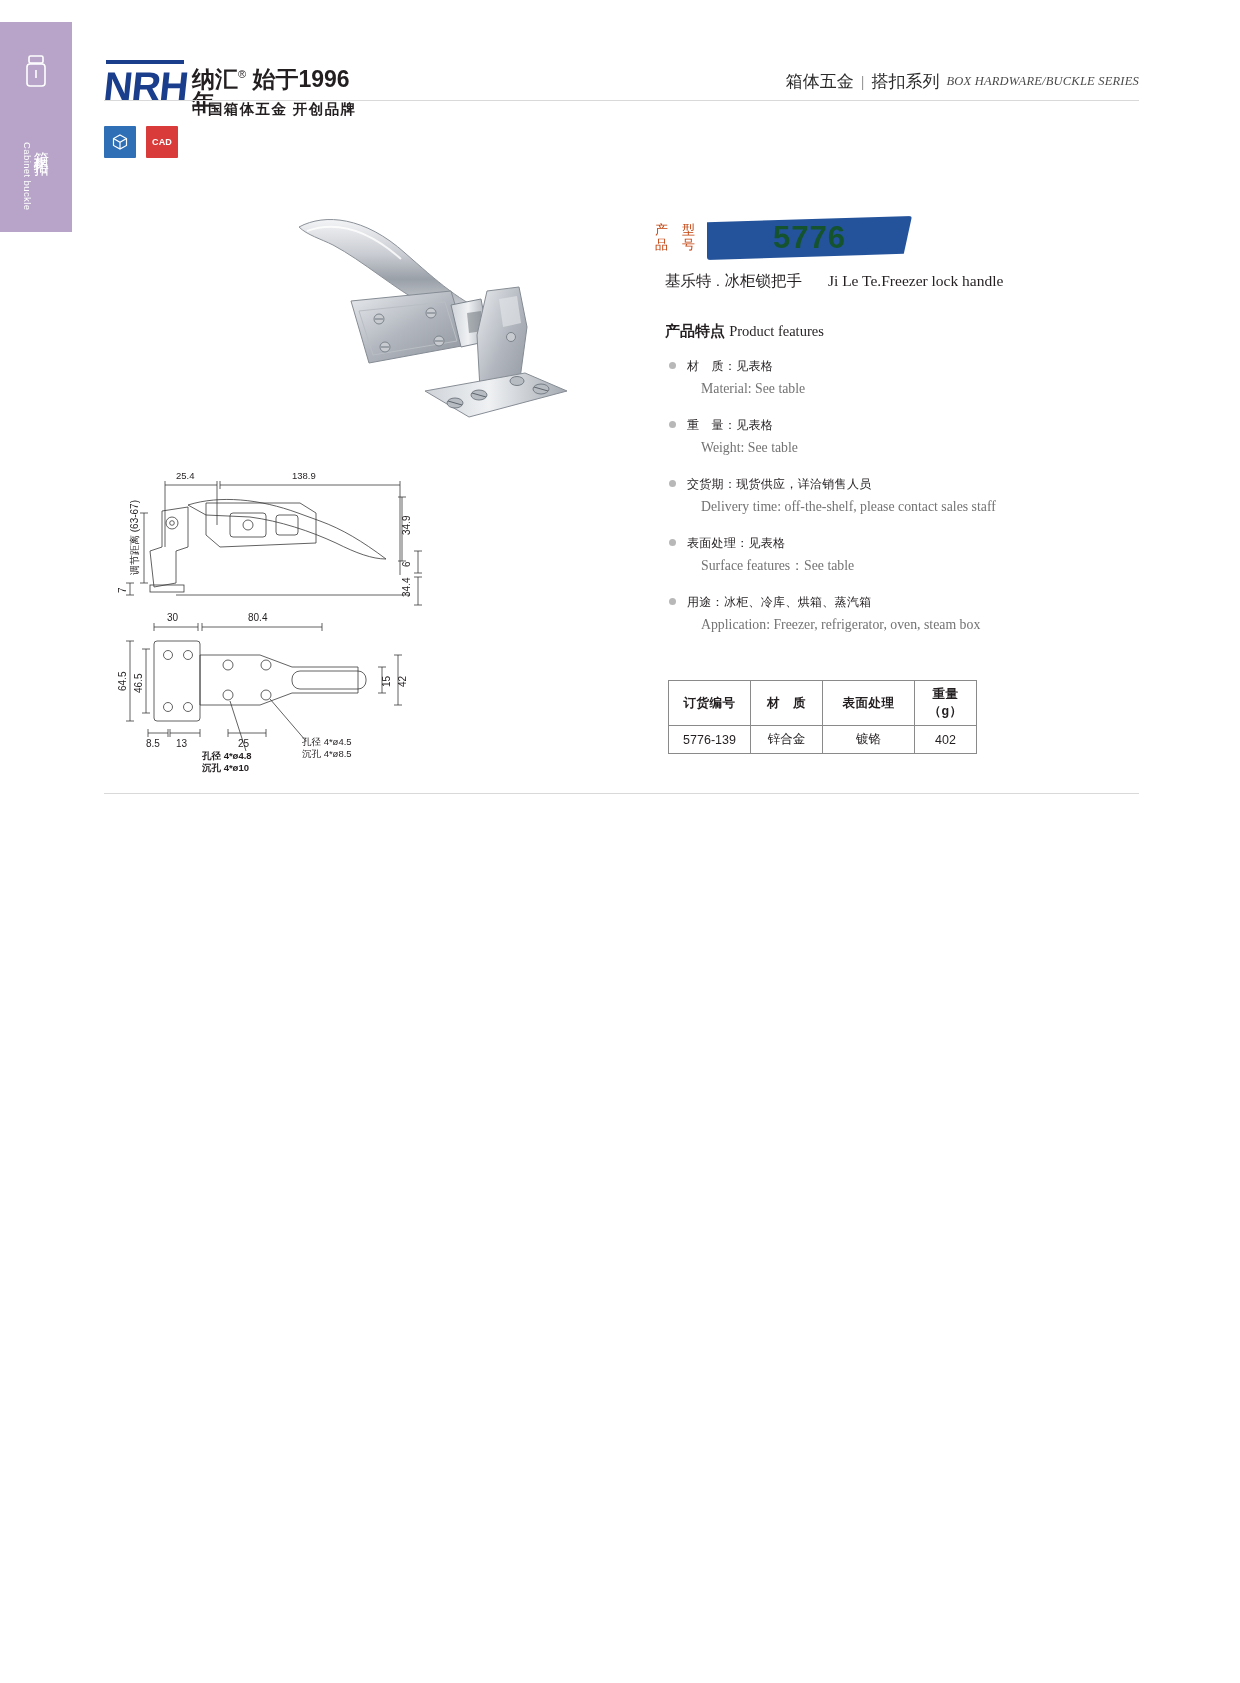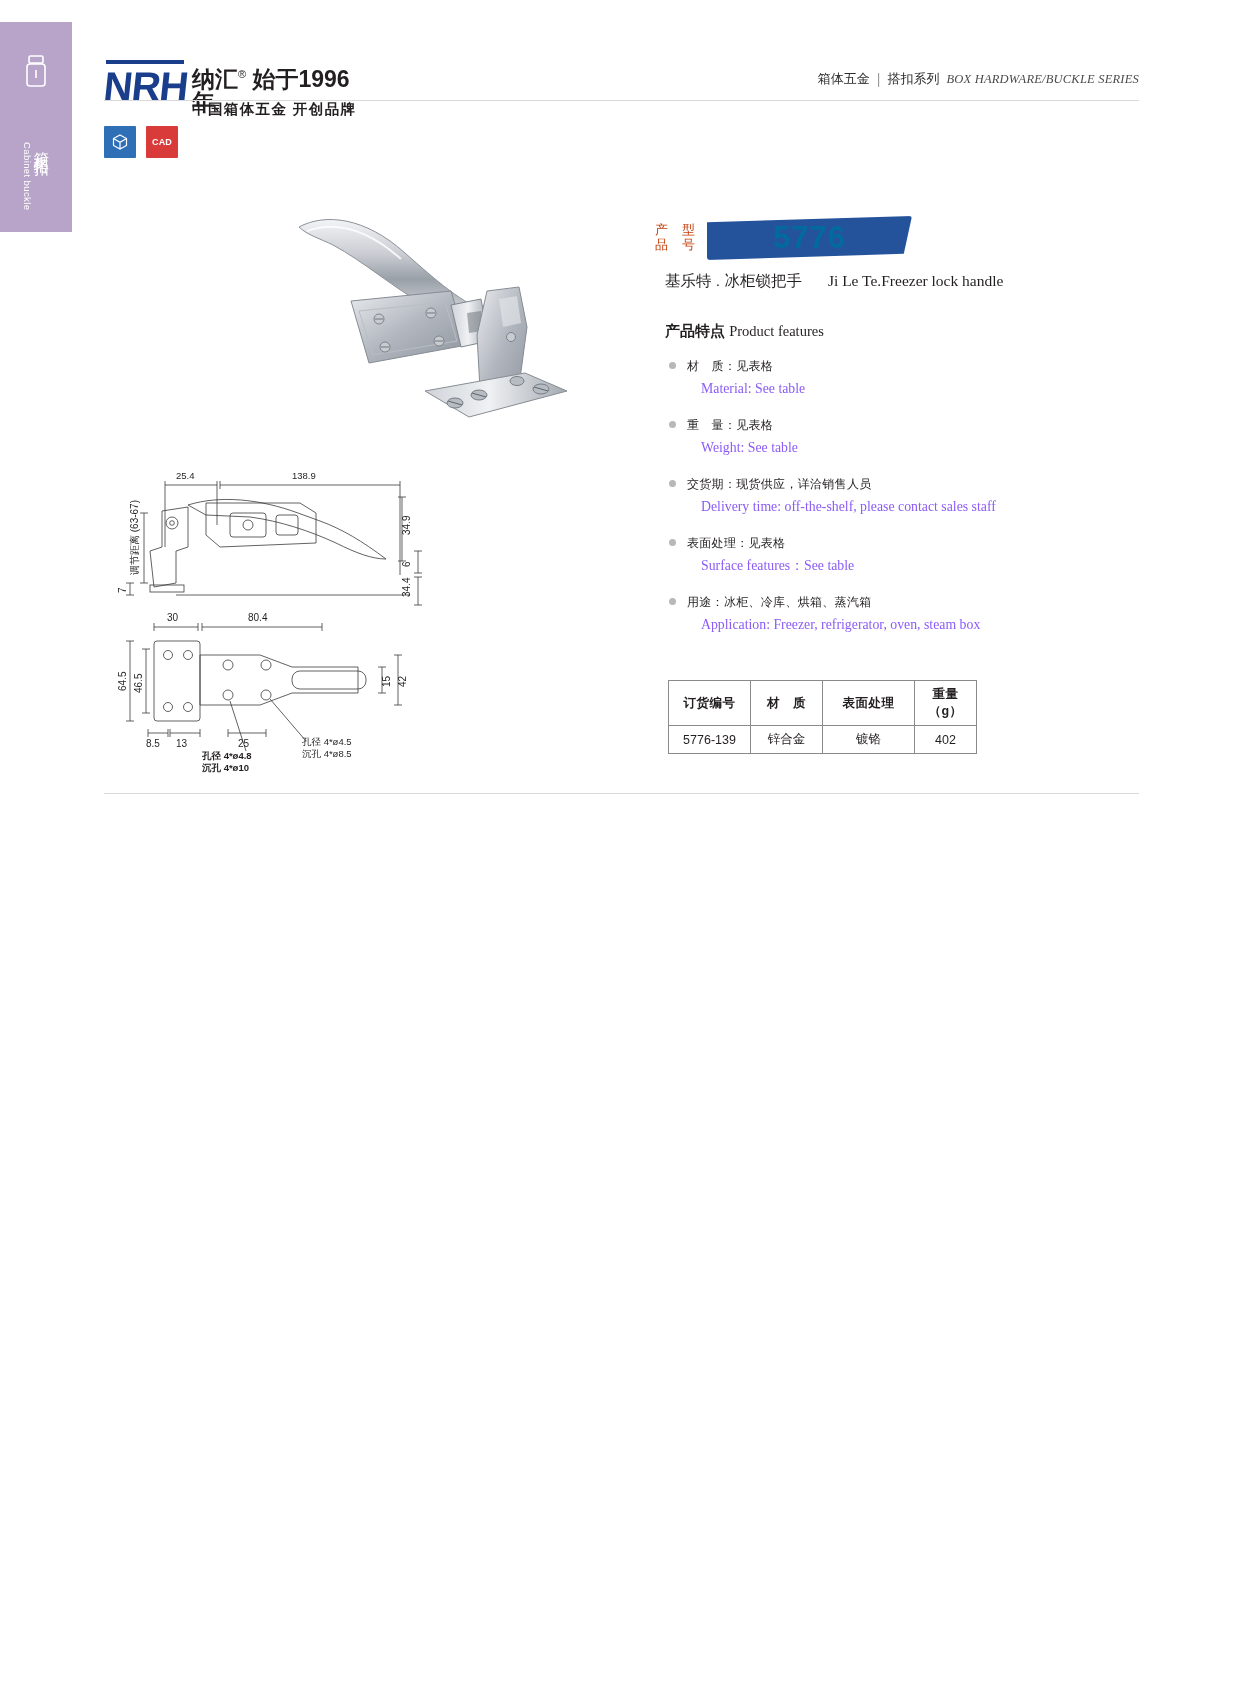--- a/index.html
+++ b/index.html
@@ -81,21 +81,21 @@
   }
   .logo-cn .reg { font-size: 11px; vertical-align: super; font-weight: normal;}
   .logo-sub {
     position: absolute; left: 88px; top: 70px;
     font-size: 14.5px; color: #231f20; letter-spacing: 1.4px; font-weight: bold;
   }
   .header-right {
     position: absolute; right: 0; top: 40px;
     font-size: 14px; color: #333; display: flex; align-items: center; gap: 7px;
   }
-  .header-right .cn { font-size: 13px; color:#2b2b2b;}
+  .header-right .cn { font-size: 17px; color:#2b2b2b;}
   .header-right .sep { color:#9b9b9b; }
   .header-right .en {
     font-family: "Liberation Serif", serif;
     font-style: italic; font-size: 12.5px; color:#4a4a4a; letter-spacing:.2px;
   }
   .header-rule {
     position: absolute; left: 104px; top: 100px; width: 1035px; height: 1px; background: #d9d9d9;
   }
 
   
@@ -125,21 +125,21 @@
     width: 205px; height: 44px; position: relative;
   }
   .model-banner .bg {
     position:absolute; inset:0;
     background: #24539b;
     clip-path: polygon(0% 14%, 100% 0%, 96% 86%, 0% 100%);
     border-radius: 3px;
   }
   .model-banner .txt {
     position:absolute; inset:0; display:flex; align-items:center; justify-content:center;
-    color:#0369a1; font-size: 31px; font-weight: bold; letter-spacing: 1px;
+    color:#14532d; font-size: 31px; font-weight: bold; letter-spacing: 1px;
     font-family: "Liberation Sans", sans-serif;
   }
   .name-row {
     margin-top: 10px; display:flex; align-items:baseline; gap: 26px;
     font-size: 15.5px; color:#231f20;
   }
   .name-en { font-family: "Liberation Serif", serif; font-size: 15.5px; }
 
   .features-title {
     margin-top: 30px; font-size: 15px; color: #231f20;
@@ -148,21 +148,21 @@
   .features-title .en { font-family:"Liberation Serif", serif; font-size: 14.5px; }
 
   .feature { margin-top: 15px; position: relative; padding-left: 22px; }
   .feature .bullet {
     position:absolute; left: 4px; top: 6px; width: 7px; height: 7px;
     border-radius: 50%; background: #b8b8b8;
   }
   .feature .cn { font-size: 12px; color:#231f20; line-height: 1.5; letter-spacing:.3px;text-align:center; }
   .feature .en {
     font-family:"Liberation Serif", serif;
-    font-size: 13.8px; color:#8b5cf6; line-height: 1.6; display:block; margin-top: 3px;
+    font-size: 13.8px; color:#737373; line-height: 1.6; display:block; margin-top: 3px;
     padding-left: 14px;
   }
 
   
   .spec-table {
     position: absolute; left: 668px; top: 680px;
     border-collapse: collapse;
     font-size: 12.5px;
   }
   .spec-table th, .spec-table td {

